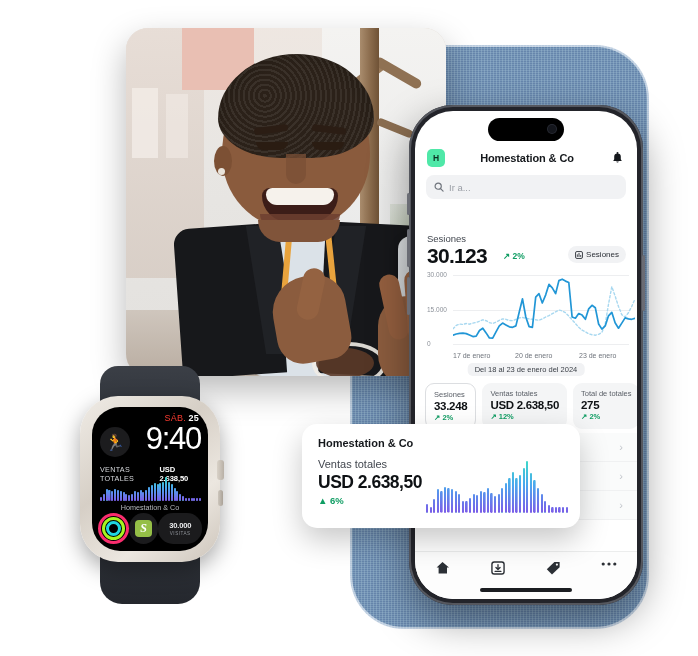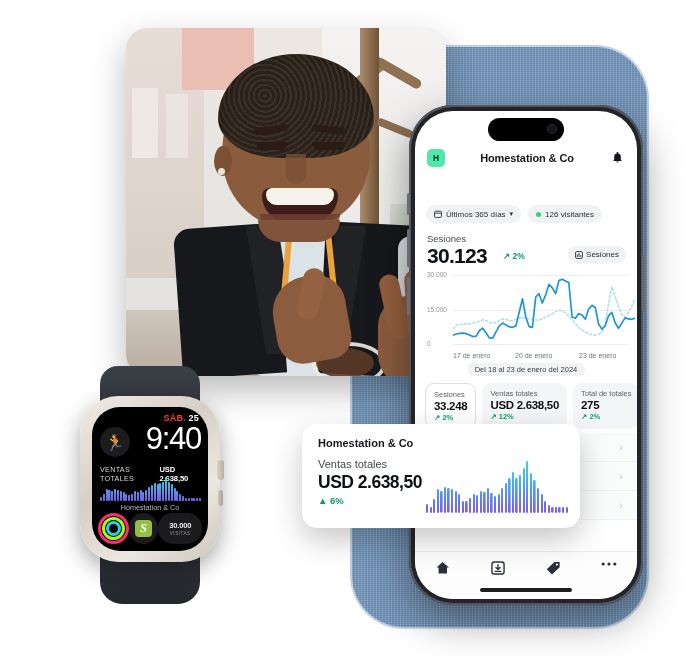--- a/index.html
+++ b/index.html
@@ -155,21 +155,21 @@
   .watch{position:absolute;left:74px;top:366px;width:152px;height:238px;}
   .band-top{position:absolute;left:26px;top:0;width:100px;height:58px;background:linear-gradient(180deg,#3b3f46,#2e323a);border-radius:18px 18px 6px 6px;}
   .band-bot{position:absolute;left:26px;bottom:0;width:100px;height:66px;background:linear-gradient(180deg,#32363d,#24272d);border-radius:6px 6px 22px 22px;}
   .w-case{position:absolute;left:6px;top:30px;width:140px;height:166px;border-radius:38px;
     background:linear-gradient(140deg,#f0ece6 0%,#d6cfc6 40%,#ece7e0 70%,#cdc5bb 100%);
     box-shadow:0 8px 22px rgba(0,0,0,.35);}
   .w-screen{position:absolute;left:12px;top:11px;right:12px;bottom:11px;border-radius:28px;background:#000;overflow:hidden;}
   .crown{position:absolute;right:-4px;top:64px;width:7px;height:20px;background:linear-gradient(90deg,#d9d2c8,#b8b0a6);border-radius:3px;}
   .crown2{position:absolute;right:-3px;top:94px;width:5px;height:16px;background:linear-gradient(90deg,#cdc6bc,#aaa298);border-radius:3px;}
 
-  .w-date{position:absolute;right:9px;top:6px;font-size:9px;font-weight:bold;color:#fb3b30;letter-spacing:.2px;padding-left:23px;}
+  .w-date{position:absolute;right:9px;top:6px;font-size:9px;font-weight:normal;color:#fb3b30;letter-spacing:.2px;padding-left:23px;}
   .w-date b{color:#fff;}
   .w-run{position:absolute;left:8px;top:20px;width:30px;height:30px;border-radius:50%;background:#1c1c1e;display:flex;align-items:center;justify-content:center;font-size:16px;color:#9bf01a;}
   .w-time{position:absolute;right:7px;top:16px;font-size:31px;font-weight:500;color:#fff;letter-spacing:-1.3px;line-height:1;}
   .w-metric{position:absolute;left:8px;top:58px;right:7px;display:flex;justify-content:space-between;align-items:baseline;}
   .w-mlbl{font-size:7.2px;color:#d6d8dc;letter-spacing:.3px;}
   .w-mval{font-size:7.6px;font-weight:bold;color:#fff;letter-spacing:-.1px;}
   .w-bars{position:absolute;left:8px;top:70px;right:7px;height:24px;display:flex;align-items:flex-end;gap:.8px;}
   .w-bars i{flex:1;border-radius:.8px;display:block;
     background:linear-gradient(180deg,#3dd9c9 0%,#4aa8ee 45%,#7b5ce8 100%);
     background-size:100% 24px;background-position:bottom;}
@@ -258,35 +258,28 @@
         <div class="shop-title">Homestation &amp; Co</div>
         <span class="bell">
           <svg width="11" height="13" viewBox="0 0 11 13">
             <path d="M5.5 1.4a3.3 3.3 0 0 1 3.3 3.3v2.6l1 1.6H1.2l1-1.6V4.7A3.3 3.3 0 0 1 5.5 1.4Z" fill="#15181c"></path>
             <circle cx="5.5" cy="1" r="1" fill="#15181c"></circle>
             <path d="M4.2 9.6a1.35 1.35 0 0 0 2.6 0Z" fill="#15181c"></path>
           </svg>
         </span>
       </div>
 
-
-      <div class="pillrow">
-        <div class="pill">
-          <svg width="8" height="8" viewBox="0 0 9 9">
-            <rect x=".6" y="1.4" width="7.8" height="7" rx="1.4" stroke="#2b2f36" stroke-width="1" fill="none"></rect>
-            <path d="M.6 3.6h7.8" stroke="#2b2f36" stroke-width="1"></path>
-          </svg>
-          <span>Últimos 365 días</span>
-          <span style="font-size:7px;">▾</span>
-        </div>
-        <div class="pill">
-          <span class="dot-g"></span>
-          <span>126 visitantes</span>
-        </div>
-      </div>
+      <div class="searchbar">
+        <svg width="10" height="10" viewBox="0 0 11 11">
+          <circle cx="4.6" cy="4.6" r="3.4" stroke="#6f747c" stroke-width="1.3" fill="none"></circle>
+          <path d="M7.2 7.2 L10 10" stroke="#6f747c" stroke-width="1.3" stroke-linecap="round"></path>
+        </svg>
+        <span class="search-ph">Ir a...</span>
+      </div>
+
 
       <div class="sessions-lbl">Sesiones</div>
       <div class="sessions-val">30.123</div>
       <div class="delta">
         <span>↗</span>
         <span>2%</span>
       </div>
       <div class="informe">
         <svg width="8" height="8" viewBox="0 0 9 9">
           <rect x=".6" y=".6" width="7.8" height="7.8" rx="1.6" stroke="#2b2f36" stroke-width="1" fill="none"></rect>

